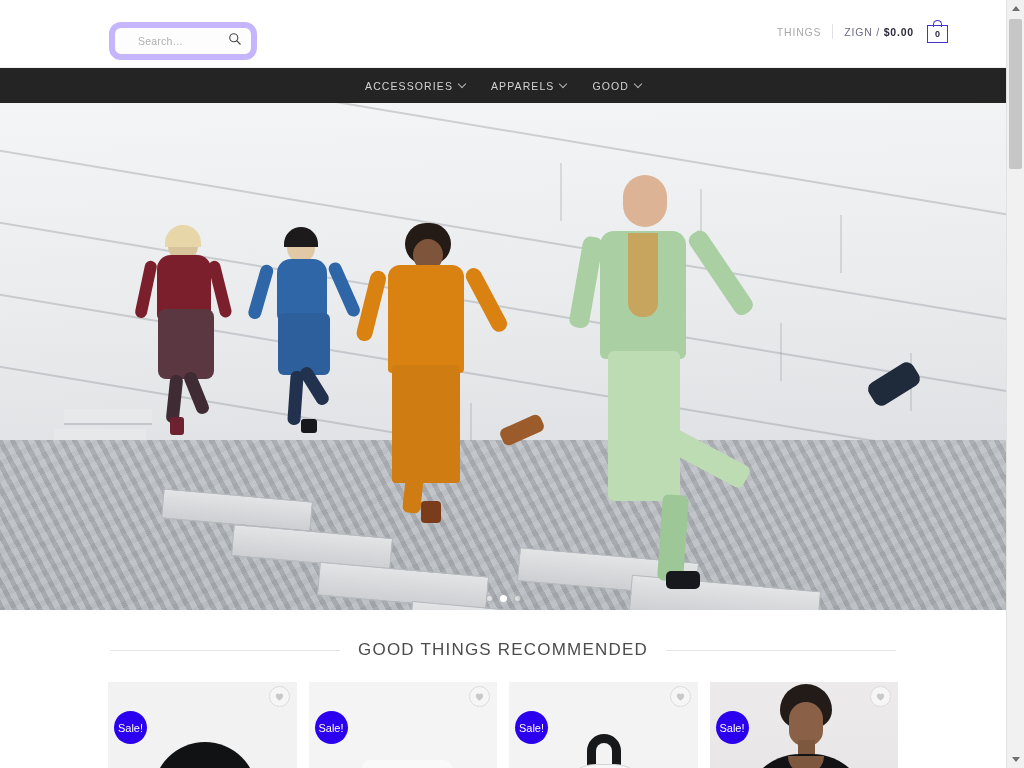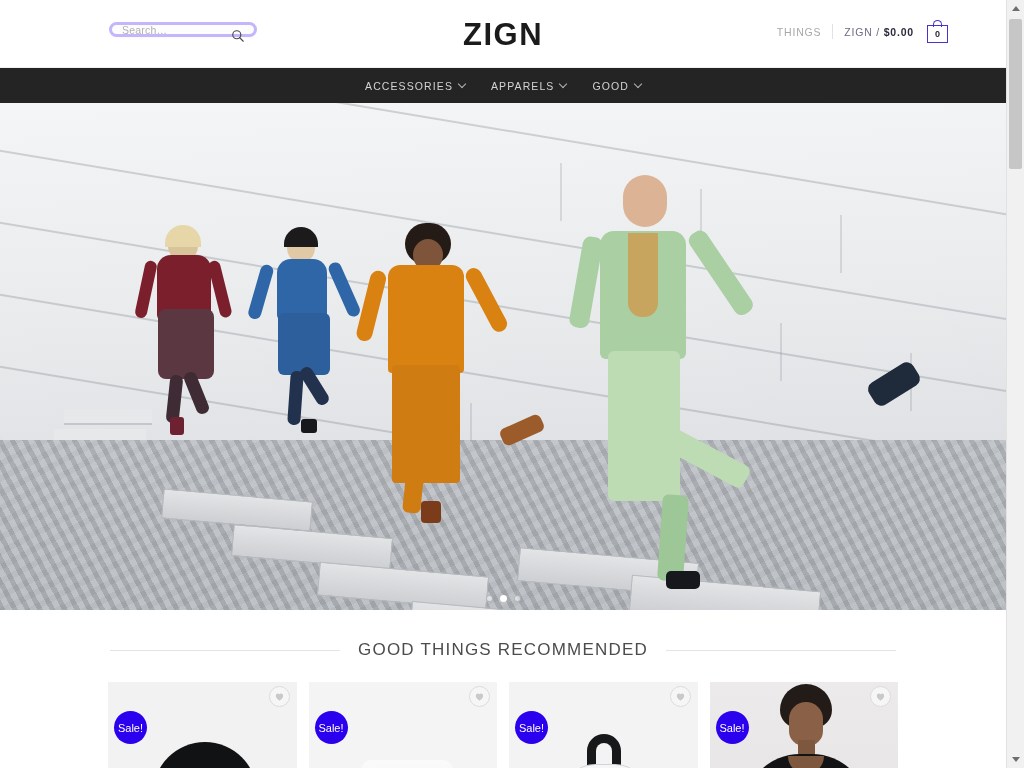--- a/index.html
+++ b/index.html
@@ -24,26 +24,27 @@
 
   
   .header {
     position: relative;
     height: 68px;
     background: #ffffff;
     border-bottom: 1px solid #f0f0f0;
   }
   .search-wrap {
     position: absolute; left: 109px; top: 22px;
-    width: 148px; height: 15px;
-    border: 3px solid #c4b5fd;
+    width: 148px; height: 38px;
+    border: 6px solid #c4b5fd;
     border-radius: 12px;
     background: #fdfdfd;
     display: flex; align-items: center;
     box-shadow: 0 1px 2px rgba(0,0,0,0.025);
+    justify-content: center;
   }
   .search-input {
     border: 0; outline: 0; background: transparent;
     font-family: "Liberation Sans", sans-serif;
     font-size: 10.5px; color: #9a9a9a;
     padding-left: 10px; width: 110px;
     letter-spacing: .2px;
   }
   .search-input::placeholder { color: #b0b0b0; }
   .search-icon {
@@ -345,21 +346,20 @@
       <div class="search-wrap">
         <input class="search-input" type="text" placeholder="Search…" style="">
         <span class="search-icon">
           <svg viewBox="0 0 16 16" width="14" height="14">
             <circle cx="6.6" cy="6.6" r="4.6" fill="none" stroke="#4a4a4a" stroke-width="1.3"></circle>
             <line x1="10" y1="10" x2="14" y2="14" stroke="#4a4a4a" stroke-width="1.3" stroke-linecap="round"></line>
           </svg>
         </span>
       </div>
 
-      <div class="logo">ZIGN</div>
 
       <div class="header-right">
         <a class="login-link">THINGS</a>
         <span class="hdr-sep"></span>
         <a class="cart-link"><span>ZIGN / </span><b>$0.00</b></a>
       </div>
 
       <div class="cart-bag">
         <span class="bag-handle"></span>
         <span class="bag-box"></span>

